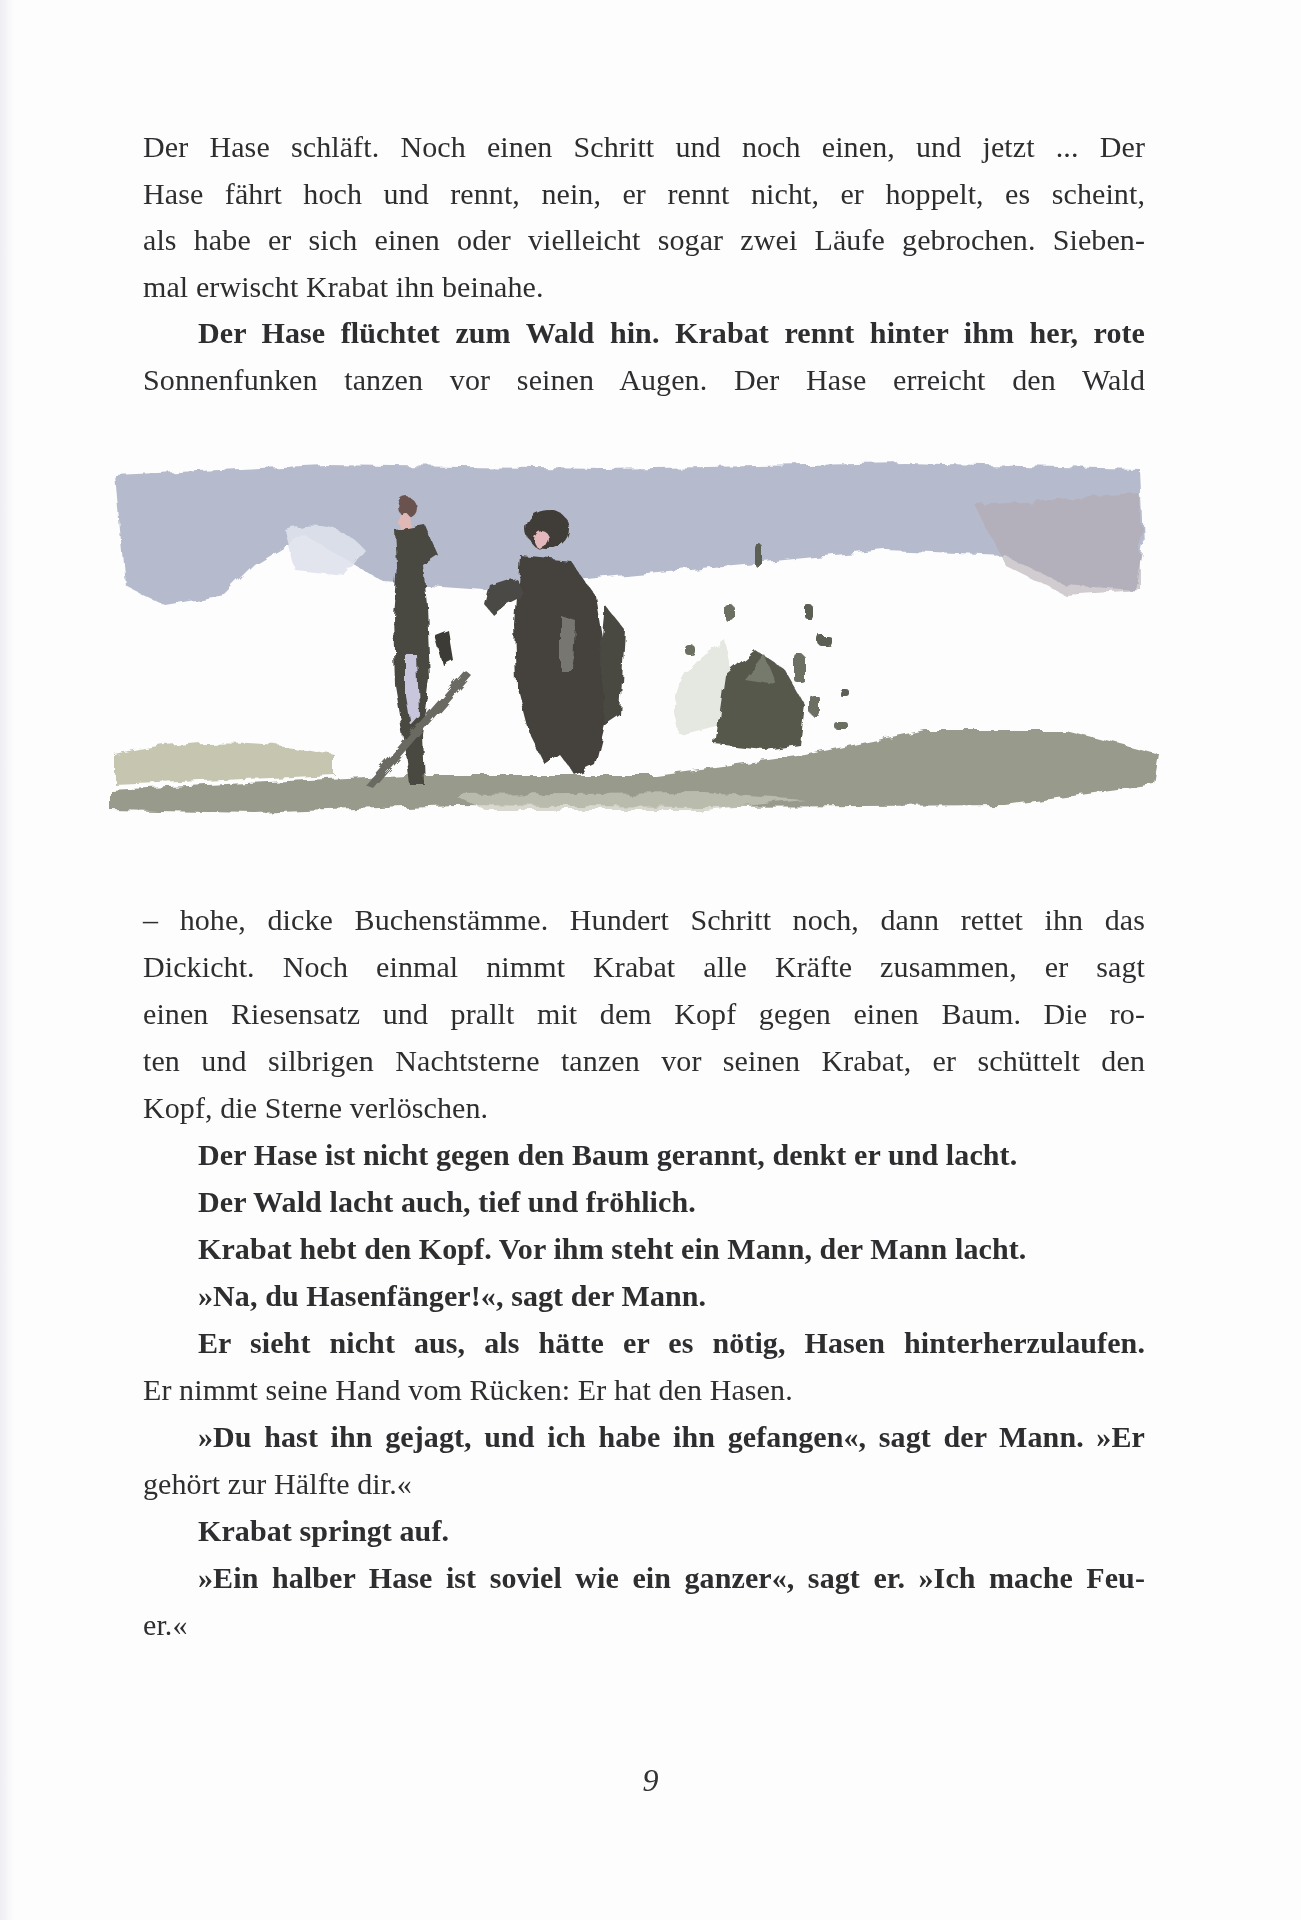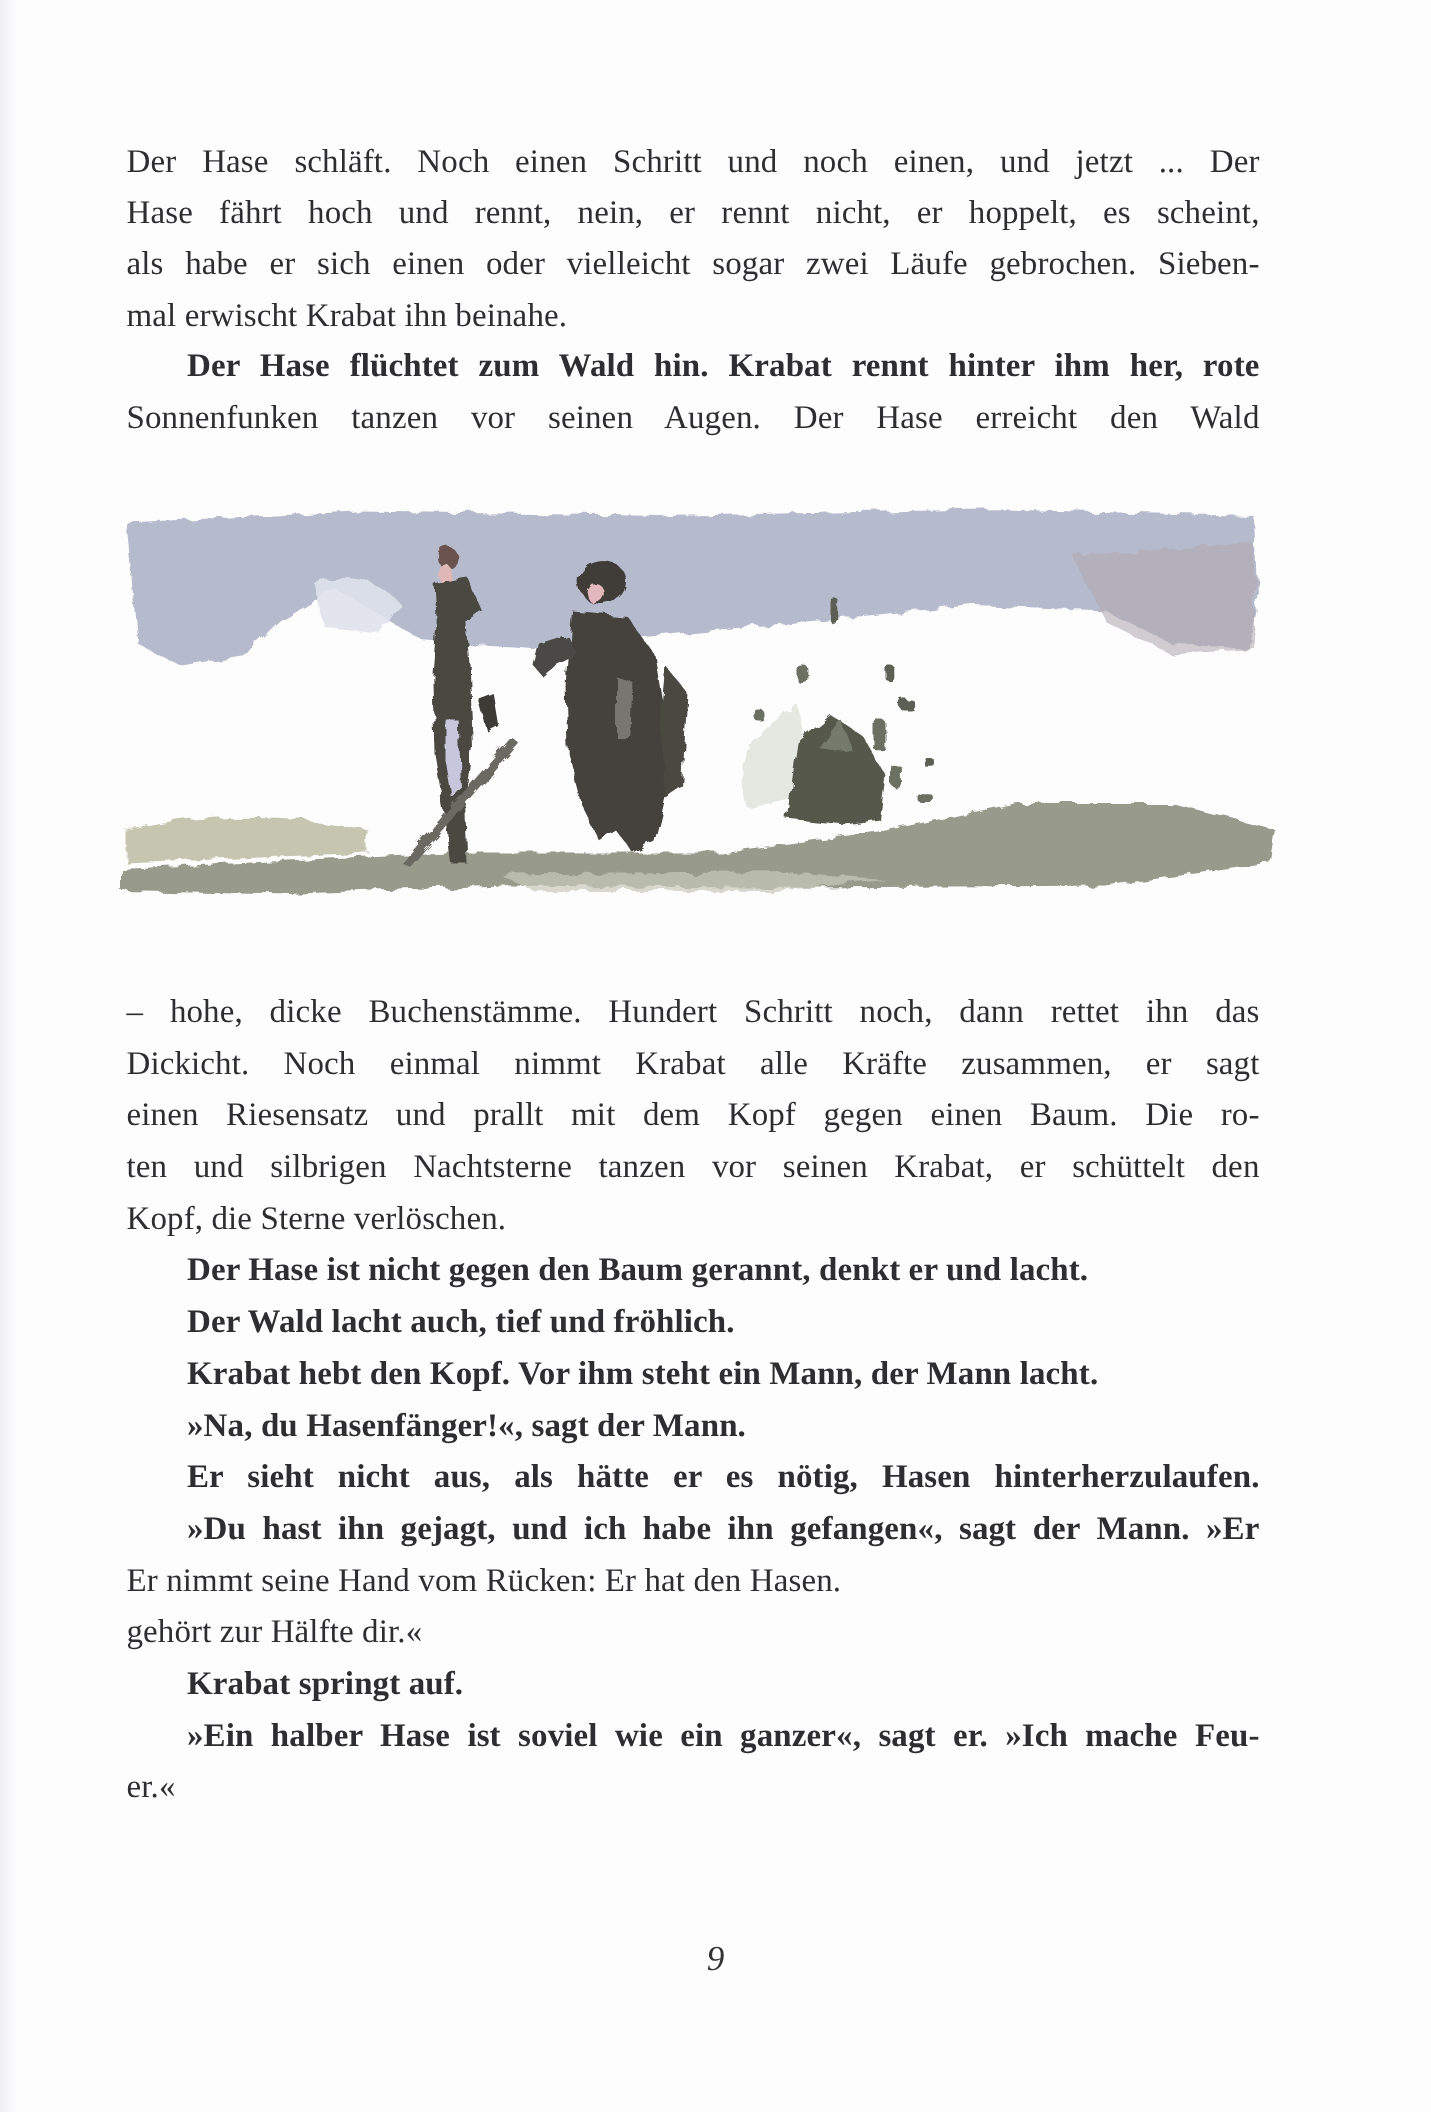--- a/index.html
+++ b/index.html
@@ -12,21 +12,21 @@
     }
     .page-shade {
       position: absolute; left: 0; top: 0; width: 14px; height: 1920px;
       background: linear-gradient(to right, #eeeef3, #fdfdfe);
     }
     .text-block {
       position: absolute; left: 115px; width: 1030px;
       font-size: 30px; line-height: 46.5px;
       letter-spacing: 0.1px;
     }
-    .line { display: block; white-space: nowrap; height: 46.5px; }
+    .line { display: block; white-space: nowrap; height: 46.5px; margin-left: 28px; }
     .line.full { text-align: justify; text-align-last: justify; white-space: normal; }
     .line.indent { padding-left: 55px; font-weight: bold; }
     #block-top { top: 124px; }
     #block-bottom { top: 896px; line-height: 47px; }
     #block-bottom .line { height: 47px; }
     .illustration {
       position: absolute; left: 105px; top: 455px; width: 1060px; height: 360px;
     }
     .illustration svg { width: 100%; height: 100%; display: block; }
     .page-number {
@@ -108,21 +108,21 @@
   <span class="line full">– hohe, dicke Buchenstämme. Hundert Schritt noch, dann rettet ihn das</span>
   <span class="line full">Dickicht. Noch einmal nimmt Krabat alle Kräfte zusammen, er sagt</span>
   <span class="line full">einen Riesensatz und prallt mit dem Kopf gegen einen Baum. Die ro-</span>
   <span class="line full">ten und silbrigen Nachtsterne tanzen vor seinen Krabat, er schüttelt den</span>
   <span class="line">Kopf, die Sterne verlöschen.</span>
   <span class="line indent">Der Hase ist nicht gegen den Baum gerannt, denkt er und lacht.</span>
   <span class="line indent">Der Wald lacht auch, tief und fröhlich.</span>
   <span class="line indent">Krabat hebt den Kopf. Vor ihm steht ein Mann, der Mann lacht.</span>
   <span class="line indent">»Na, du Hasenfänger!«, sagt der Mann.</span>
   <span class="line full indent">Er sieht nicht aus, als hätte er es nötig, Hasen hinterherzulaufen.</span>
+  <span class="line">Er nimmt seine Hand vom Rücken: Er hat den Hasen.</span>
   <span class="line full indent">»Du hast ihn gejagt, und ich habe ihn gefangen«, sagt der Mann. »Er</span>
-  <span class="line">Er nimmt seine Hand vom Rücken: Er hat den Hasen.</span>
   <span class="line">gehört zur Hälfte dir.«</span>
   <span class="line indent">Krabat springt auf.</span>
   <span class="line full indent">»Ein halber Hase ist soviel wie ein ganzer«, sagt er. »Ich mache Feu-</span>
   <span class="line">er.«</span>
 </div>
 
 <div class="page-number">9</div>
 
 </body></html>

